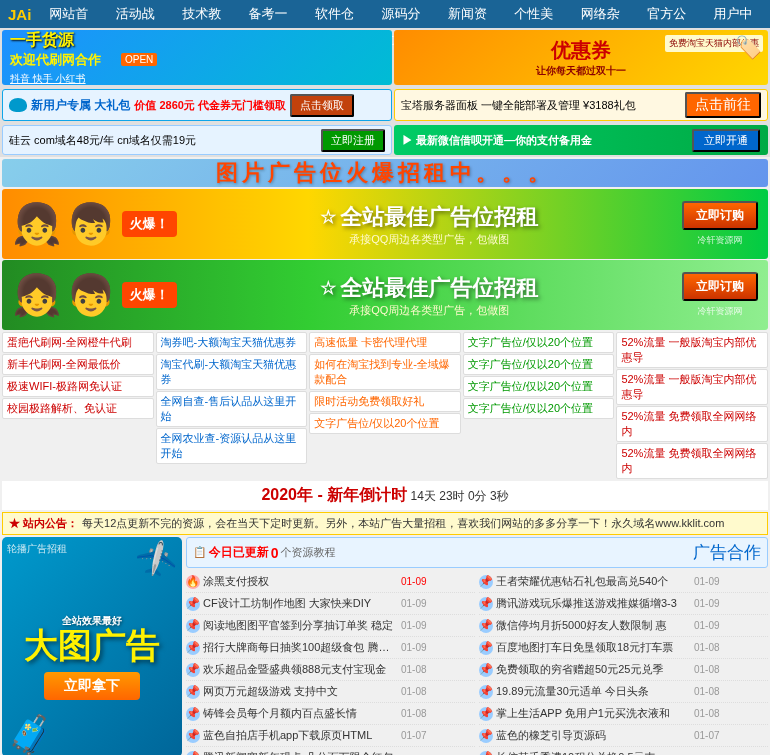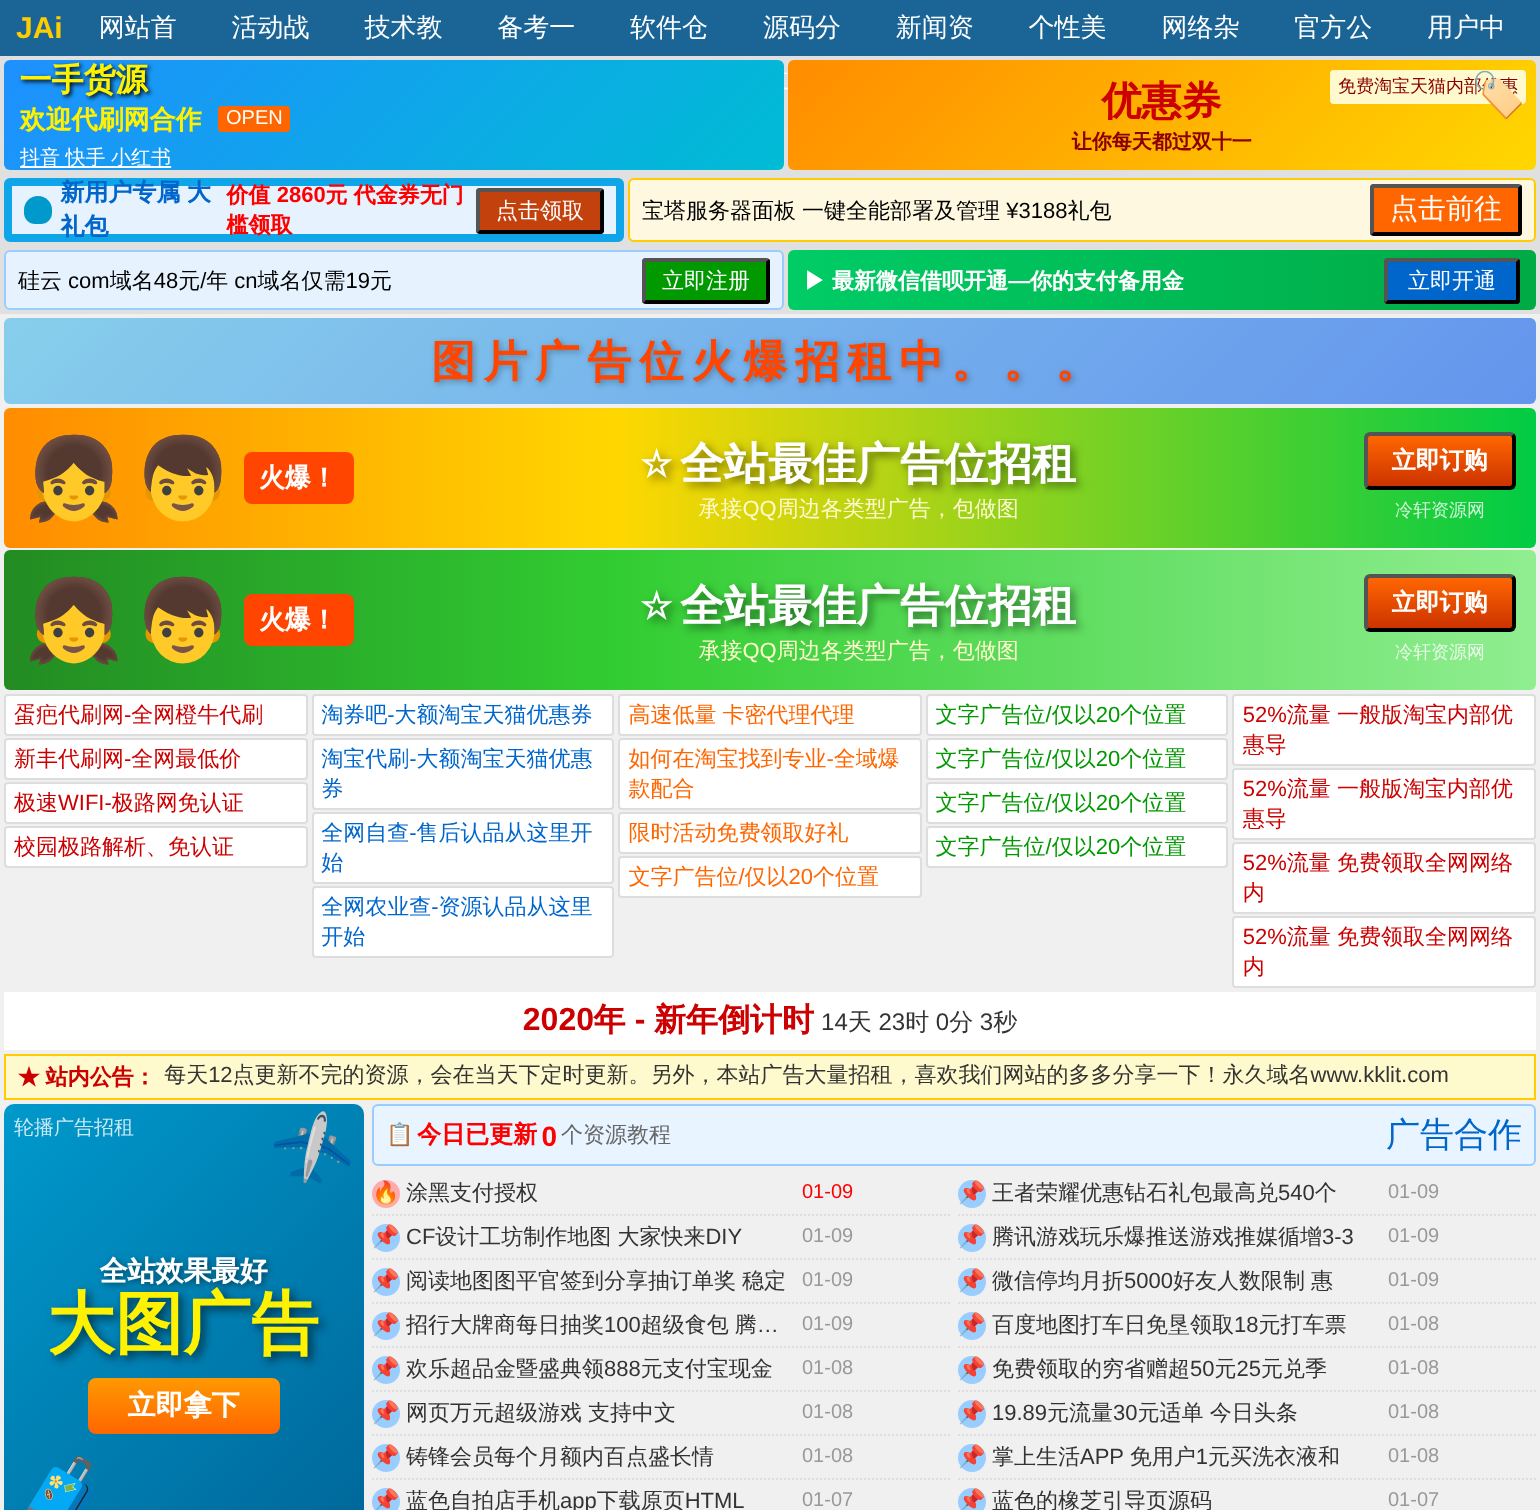--- a/index.html
+++ b/index.html
@@ -8,46 +8,46 @@
     
     .top-nav { background: #1a6496; display: flex; align-items: center; height: 28px; }
     .top-nav a { color: #fff; text-decoration: none; padding: 0 10px; font-size: 13px; height: 28px; line-height: 28px; display: inline-block; }
     .nav-logo { color: #ffcc00; font-weight: bold; font-size: 15px; padding: 0 8px; }
 
     
     .banner-row { display: flex; gap: 2px; background: #e0e0e0; padding: 2px; }
     .banner-left { width: 390px; background: linear-gradient(135deg, #1e90ff 0%, #00bcd4 100%); border-radius: 3px; overflow: hidden; position: relative; height: 55px; display: flex; align-items: center; }
     .banner-left-text { padding: 6px 8px; color: #fff; }
     .banner-left-text .title { font-size: 16px; font-weight: bold; color: #fff200; text-shadow: 1px 1px 2px #000; }
-    .banner-open { background: #ff6600; color: #fff; font-size: 10px; padding: 1px 4px; border-radius: 2px; margin-left: 4px; }
+    .banner-open { background: #ff6600; color: #fff; font-size: 10px; padding: 1px 4px; border-radius: 2px; margin-left: 16px; }
     .banner-icons { font-size: 10px; color: #fff; display: flex; gap: 6px; margin-top: 3px; text-decoration: underline; }
     .banner-right { flex: 1; background: linear-gradient(135deg, #ff8c00 0%, #ffd700 100%); border-radius: 3px; height: 55px; display: flex; align-items: center; justify-content: center; position: relative; }
     .coupon-box { text-align: center; color: #8b0000; font-weight: bold; font-size: 14px; }
     .free-box { position: absolute; right: 5px; top: 5px; font-size: 9px; color: #8b0000; background: #fffacd; padding: 2px 4px; border-radius: 2px; text-align: center; }
 
     
     .newuser-row { display: flex; gap: 2px; padding: 2px; background: #e0e0e0; }
-    .newuser-left { width: 310px; background: #e6f3ff; border: 4px solid #0ea5e9; border-radius: 3px; height: 32px; display: flex; align-items: center; padding: 0 6px; gap: 4px; font-size: 11px; }
+    .newuser-left { width: 390px; background: #e6f3ff; border: 1px solid #0ea5e9; border-radius: 3px; height: 32px; display: flex; align-items: center; padding: 0 6px; gap: 4px; font-size: 11px; }
     .newuser-left .cloud-icon { width: 18px; height: 14px; background: #0099cc; border-radius: 50% 50% 40% 40%; display: inline-block; }
     .newuser-left .label { color: #0066cc; font-weight: bold; font-size: 12px; }
     .newuser-left .price { color: #ff0000; font-weight: bold; }
     .newuser-btn { background: #c2410c; color: #fff; padding: 2px 8px; border-radius: 2px; font-size: 11px; cursor: pointer; white-space: nowrap; }
     .newuser-right { flex: 1; background: #fff8e1; border: 1px solid #ffcc00; border-radius: 3px; height: 32px; display: flex; align-items: center; padding: 0 6px; font-size: 11px; gap: 4px; }
     .btn-orange { background: #ff6600; color: #fff; padding: 2px 8px; border-radius: 2px; font-size: 14px; cursor: pointer; white-space: nowrap; margin-left: auto; }
 
     
     .domain-row { display: flex; gap: 2px; padding: 2px; background: #e0e0e0; }
     .domain-left { width: 390px; background: #e6f3ff; border: 1px solid #99ccff; border-radius: 3px; height: 30px; display: flex; align-items: center; padding: 0 6px; font-size: 11px; gap: 6px; }
     .domain-btn { background: #009900; color: #fff; padding: 2px 8px; border-radius: 2px; font-size: 11px; cursor: pointer; margin-left: auto; }
     .domain-right { flex: 1; background: linear-gradient(90deg, #00cc66, #00aa44); border-radius: 3px; height: 30px; display: flex; align-items: center; padding: 0 8px; }
     .domain-right-text { color: #fff; font-size: 11px; font-weight: bold; flex: 1; }
     .btn-blue { background: #0066cc; color: #fff; padding: 2px 10px; border-radius: 2px; font-size: 11px; cursor: pointer; }
 
     
-    .big-ad { background: linear-gradient(135deg, #87CEEB, #6495ED); height: 43px; display: flex; align-items: center; justify-content: center; margin: 2px; border-radius: 3px; }
+    .big-ad { background: linear-gradient(135deg, #87CEEB, #6495ED); height: 28px; display: flex; align-items: center; justify-content: center; margin: 2px; border-radius: 3px; }
     .big-ad-text { color: #ff4500; font-size: 22px; font-weight: bold; letter-spacing: 4px; text-shadow: 1px 1px 3px rgba(0,0,0,0.3); }
 
     
     .ad-images { display: flex; flex-direction: column; gap: 1px; margin: 2px; }
     .ad-img-row { background: linear-gradient(90deg, #ff8c00, #ffd700, #32cd32); height: 70px; border-radius: 3px; display: flex; align-items: center; position: relative; overflow: hidden; }
     .ad-buy-btn { background: linear-gradient(180deg, #ff6600, #cc3300); color: #fff; padding: 4px 12px; border-radius: 3px; font-size: 12px; cursor: pointer; font-weight: bold; }
 
     
     .link-rows { display: flex; gap: 2px; margin: 2px; }
     .link-col { flex: 1; display: flex; flex-direction: column; gap: 1px; }
@@ -249,21 +249,21 @@
 <div class="main-content">
 
   <div class="left-sidebar">
     <div class="sidebar-ad">
       <div style="position:absolute;top:5px;left:5px;font-size:10px;color:rgba(255,255,255,0.8);">轮播广告招租</div>
 
       <div style="position:absolute;top:8px;right:8px;font-size:28px;transform:rotate(-30deg);">✈️</div>
 
       <div style="position:absolute;bottom:0;left:5px;font-size:38px;">🧳</div>
       <div style="text-align:center;padding-top:20px;">
-        <div style="color:#fff;font-size:14px;font-weight:bold;text-shadow:1px 1px 3px rgba(0,0,0,0.5);">全站效果最好</div>
+        <div style="color:#fff;font-size:10px;font-weight:bold;text-shadow:1px 1px 3px rgba(0,0,0,0.5);">全站效果最好</div>
         <div style="color:#fff200;font-size:34px;font-weight:900;text-shadow:2px 2px 5px rgba(0,0,0,0.6);line-height:1;">大图广告</div>
         <button style="background:linear-gradient(180deg,#ff9900,#ff6600);color:#fff;padding:5px 20px;border:none;border-radius:4px;font-size:14px;font-weight:bold;cursor:pointer;margin-top:10px;">立即拿下</button>
       </div>
     </div>
 
   </div>
 
   <div class="right-content">
 
     <div class="content-header">

